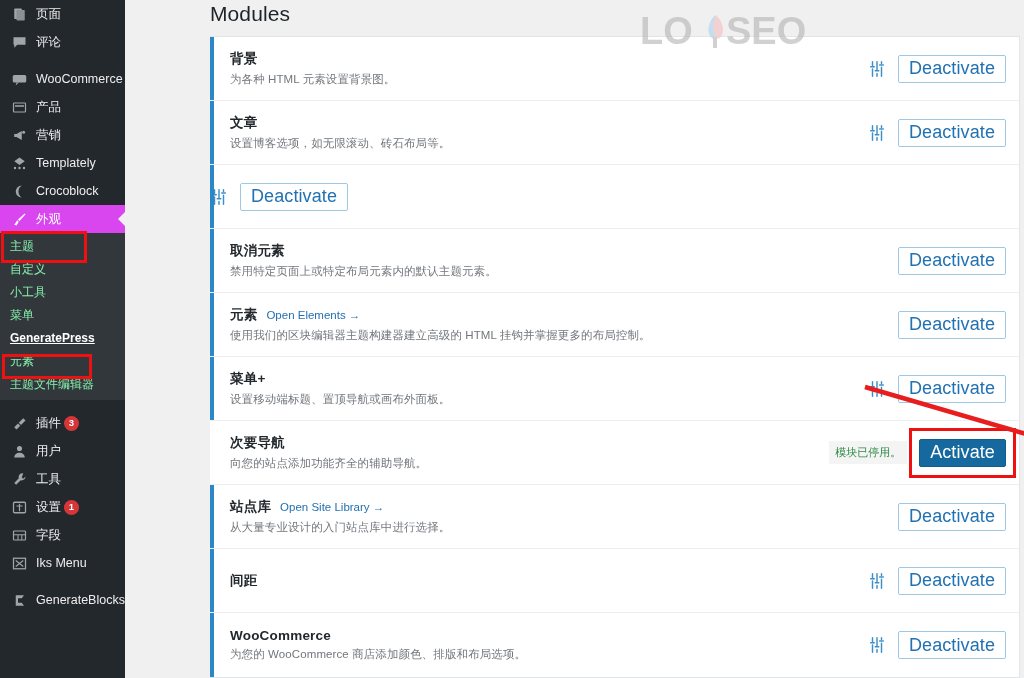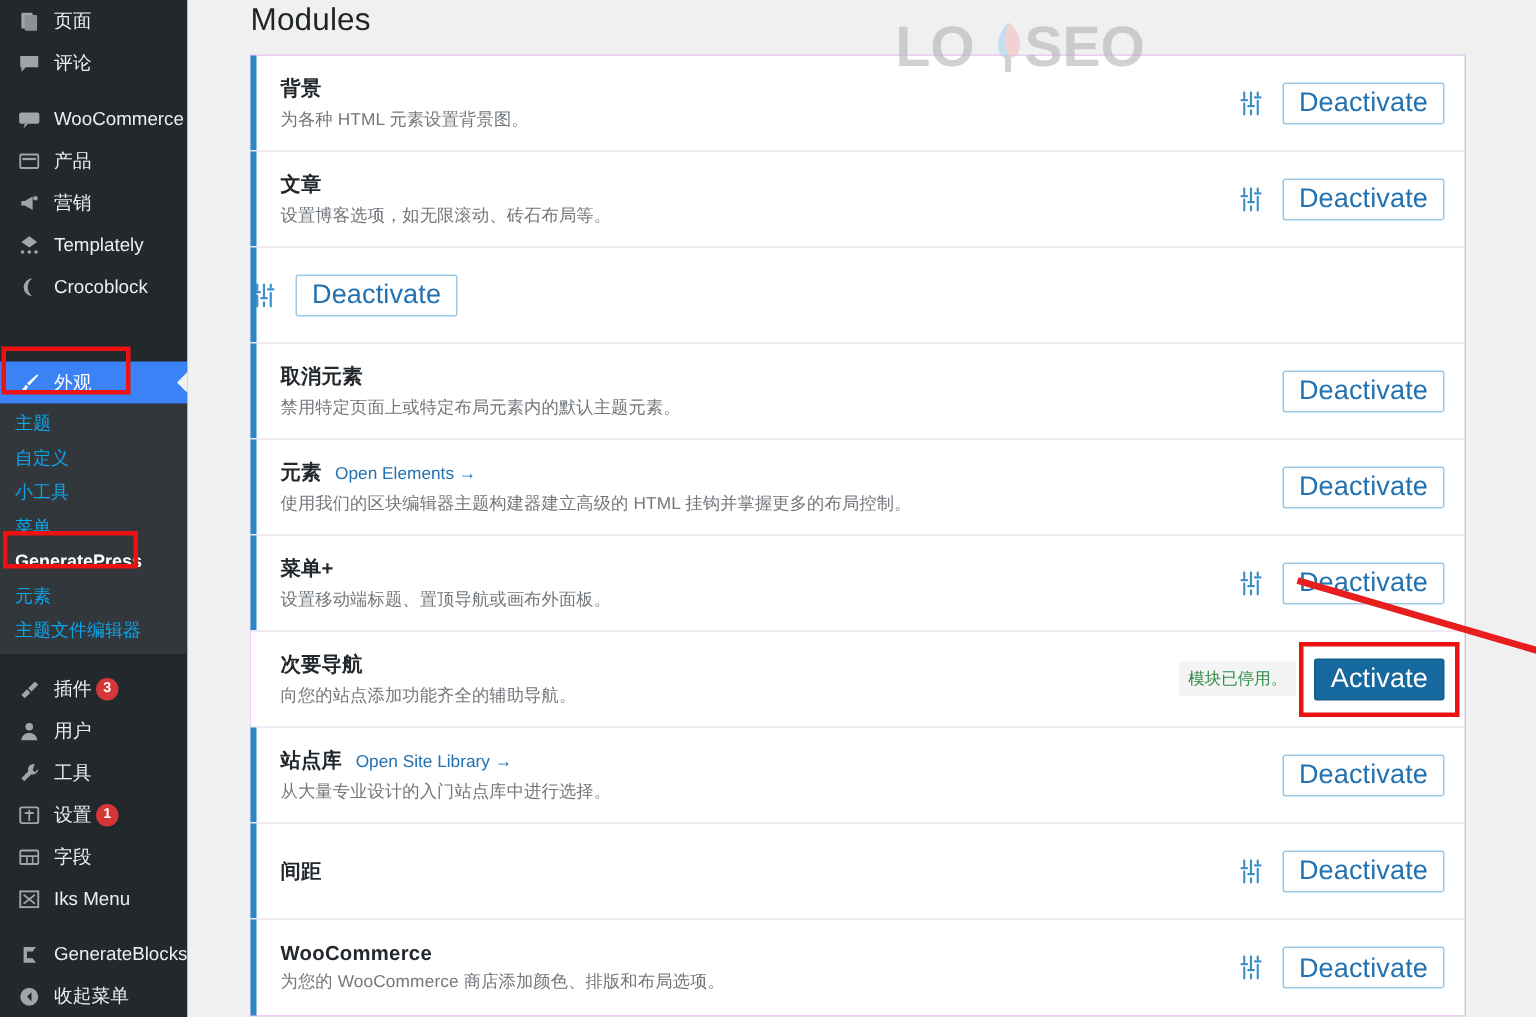--- a/index.html
+++ b/index.html
@@ -33,44 +33,43 @@
   .menu-item .mi-ico {
     width: 20px; height: 18px;
     display: inline-flex; align-items: center; justify-content: center;
     margin-right: 7px;
     color: #a0a5aa;
     flex: 0 0 20px;
   }
   .menu-item .mi-label { line-height: 1; }
   .menu-item.gap { margin-top: 9px; }
   .menu-item.current {
-    background: #3b82f6;
+    background: #d946ef;
     color: #fff;
-    margin-top: 36px;
   }
   .menu-item.current .mi-ico { color: #fff; }
   .menu-item.current .arrow-tip {
     position: absolute; right: -1px; top: 50%;
     transform: translateY(-50%);
     width: 0; height: 0;
     border-top: 8px solid transparent;
     border-bottom: 8px solid transparent;
     border-right: 8px solid #f0f0f1;
   }
   
   .submenu { background: #32373c; padding: 2px 0 4px 0; }
   .submenu .sub-item {
     font-size: 12px;
-    color: #0ea5e9;
+    color: #86efac;
     padding: 3px 0 3px 10px;
     line-height: 17px;
     white-space: nowrap;
   }
   .submenu .sub-item.active-sub {
-    color: #ffffff; font-weight: bold;
+    color: #ffffff; font-weight: bold; text-decoration: underline;
   }
   .badge {
     display: inline-flex; align-items: center; justify-content: center;
     min-width: 15px; height: 15px;
     border-radius: 9px;
     background: #d63638; color: #fff;
     font-size: 9.5px; font-weight: bold;
     margin-left: 3px; padding: 0 3px;
     line-height: 1;
   }
@@ -84,36 +83,36 @@
 
   
   #main {
     flex: 1 1 auto;
     position: relative;
     background: #f0f0f1;
     padding: 0;
     overflow: hidden;
   }
   #content-wrap {
-    margin-left: 42px;
+    margin-left: 85px;
     margin-right: 0px;
     width: 814px;
     position: relative;
     border-radius: 18px;
   }
   #page-title {
     font-size: 21px;
     font-weight: 400;
     color: #1d2327;
     line-height: 1.3;
     padding: 0 0 9px 0;
     letter-spacing: .1px;
   }
   #modules-panel {
-    background: #d946ef;
+    background: #7dd3fc;
     border: 1px solid #e2e4e7;
     border-left: none;
     width: 810px;
     position: relative;
   }
   .mod-row {
     display: flex;
     align-items: center;
     min-height: 64px;
     border-bottom: 1px solid #eceeef;
@@ -341,29 +340,20 @@
           <span class="mi-label">Iks Menu</span>
         </div>
         <div class="menu-item gap">
           <span class="mi-ico">
             <svg width="15" height="15" viewBox="0 0 20 20" fill="currentColor">
               <path d="M5 3h11l-3 4H8v6h5l3 4H5z"></path>
             </svg>
           </span>
           <span class="mi-label">GenerateBlocks</span>
         </div>
-        <div class="menu-item">
-          <span class="mi-ico">
-            <svg width="15" height="15" viewBox="0 0 20 20" fill="currentColor">
-              <circle cx="10" cy="10" r="8"></circle>
-              <path d="M12 6l-4 4 4 4z" fill="#23282d"></path>
-            </svg>
-          </span>
-          <span class="mi-label">收起菜单</span>
-        </div>
       </div>
     <div class="redbox" id="rb-appearance" style="left: 1px; top: 231px; width: 86px; height: 32px;"></div>
     <div class="redbox" id="rb-gp" style="left: 2px; top: 354px; width: 90px; height: 25px;"></div>
   </nav>
 
   <div id="main">
     <div id="content-wrap">
       <h1 id="page-title">Modules</h1>
 
       <svg id="watermark" viewBox="0 0 330 92">

